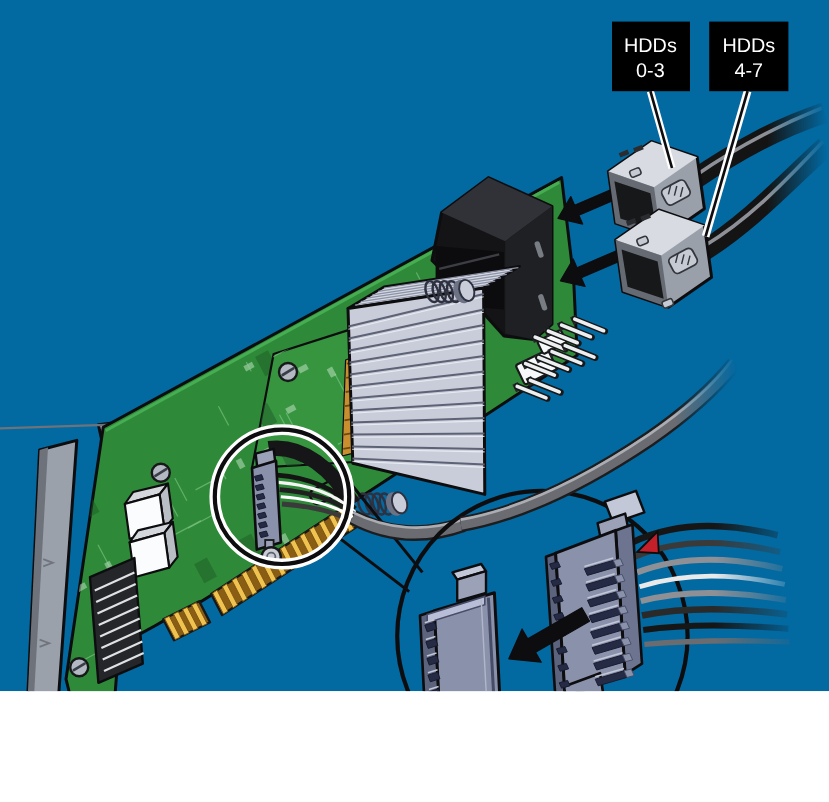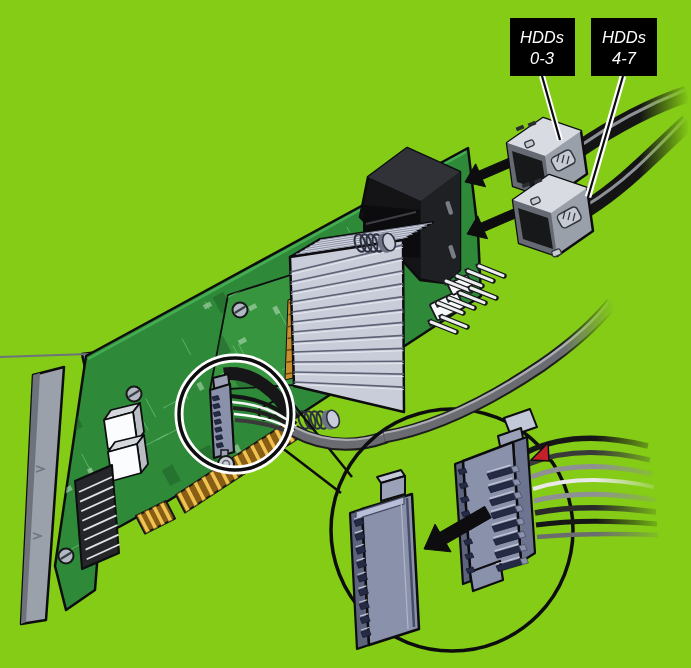--- a/index.html
+++ b/index.html
@@ -1,17 +1,17 @@
 <!DOCTYPE html>
 <html><head>
 <meta charset="utf-8">
 <style>
   html,body{margin:0;padding:0;background:#fff;}
-  .stage{width:691px;height:668px;position:relative;background:#84cc16;overflow:hidden;
-         font-family:"Liberation Sans",sans-serif;font-style:italic;}
+  .stage{width:691px;height:576px;position:relative;background:#0369a1;overflow:hidden;
+         font-family:"Liberation Sans",sans-serif;}
   svg{display:block}
   .lbl{font-family:"Liberation Sans",sans-serif;font-size:16.5px;fill:#ffffff;
        text-anchor:middle;}
   .outl{stroke:#0d0d0f;stroke-linejoin:round;}
 </style>
 </head>
 <body>
 
 <div class="stage">
 <svg width="691" height="668" viewBox="0 0 691 668">

